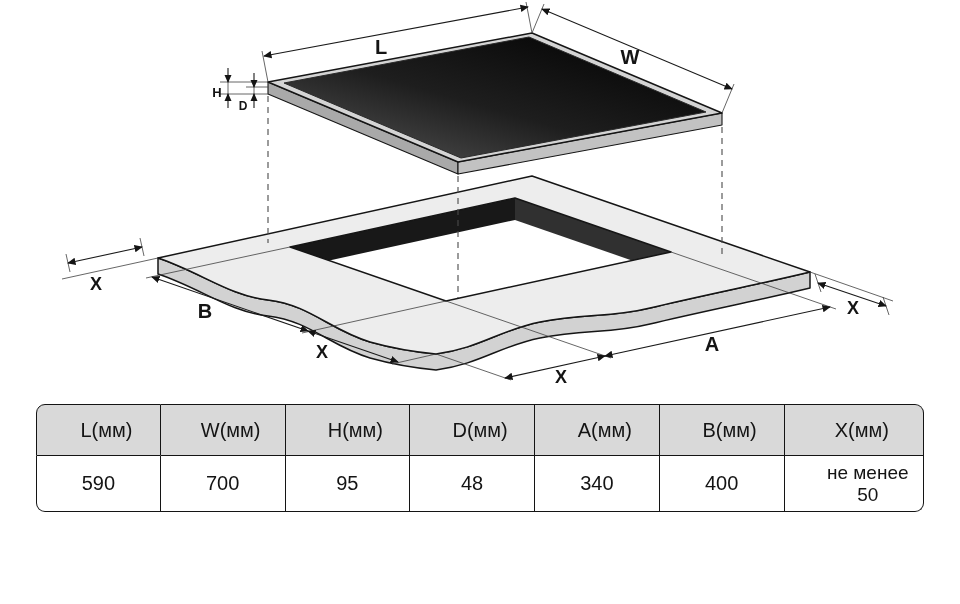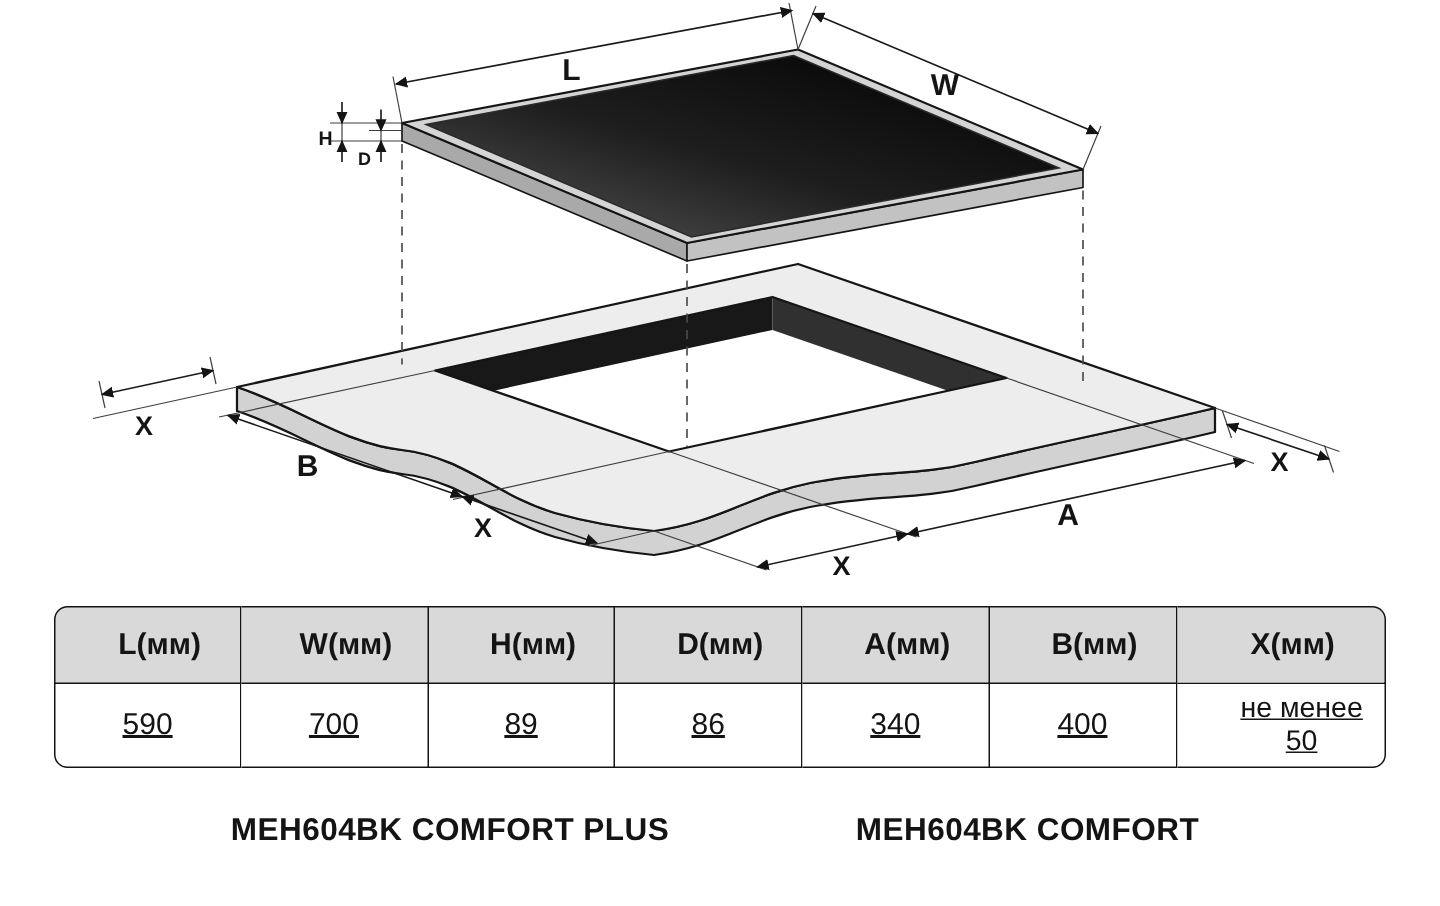--- a/index.html
+++ b/index.html
@@ -19,22 +19,22 @@
   .lbl-h{font-size:13px;}
   .lbl-d{font-size:12px;}
 
   
   .table-wrap{margin:12px 36px 0 36px;}
   table.dims{border-collapse:separate;border-spacing:0;width:100%;table-layout:fixed;}
   table.dims th, table.dims td{
     border-right:1.6px solid #141414;border-bottom:1.6px solid #141414;
     text-align:center;vertical-align:middle;padding:0 4px;box-sizing:border-box;}
   table.dims th{border-top:1.6px solid #141414;background:#d9d9d9;
-    height:52px;font-size:20px;font-weight:bold;padding-left:20px;}
-  table.dims td{height:56px;font-size:20px;font-weight:normal;background:#fff;text-decoration:underline;}
+    height:52px;font-size:20px;font-weight:normal;padding-left:20px;}
+  table.dims td{height:56px;font-size:20px;font-weight:normal;background:#fff;}
   table.dims th:first-child, table.dims td:first-child{border-left:1.6px solid #141414;}
   table.dims th:nth-child(-n+6){width:14.05%;}
   table.dims th:first-child{border-top-left-radius:9px;}
   table.dims th:last-child{border-top-right-radius:9px;}
   table.dims td:first-child{border-bottom-left-radius:9px;}
   table.dims td:last-child{border-bottom-right-radius:9px;font-size:19px;padding-left:32px;}
 
   
   .models{position:relative;height:60px;margin-top:26px;}
   .model{position:absolute;top:4px;font-size:21px;font-weight:bold;letter-spacing:.3px;
@@ -175,28 +175,24 @@
           <th>D(мм)</th>
           <th>A(мм)</th>
           <th>B(мм)</th>
           <th>X(мм)</th>
         </tr>
       </thead>
       <tbody>
         <tr>
           <td>590</td>
           <td>700</td>
-          <td>89</td>
-          <td>86</td>
+          <td>95</td>
+          <td>48</td>
           <td>340</td>
           <td>400</td>
           <td>не менее 50</td>
         </tr>
       </tbody>
     </table>
   </div>
 
-  <div class="models">
-    <div class="model model-left">MEH604BK COMFORT PLUS</div>
-    <div class="model model-right">MEH604BK COMFORT</div>
-  </div>
 
 </div>
 
 </body></html>

